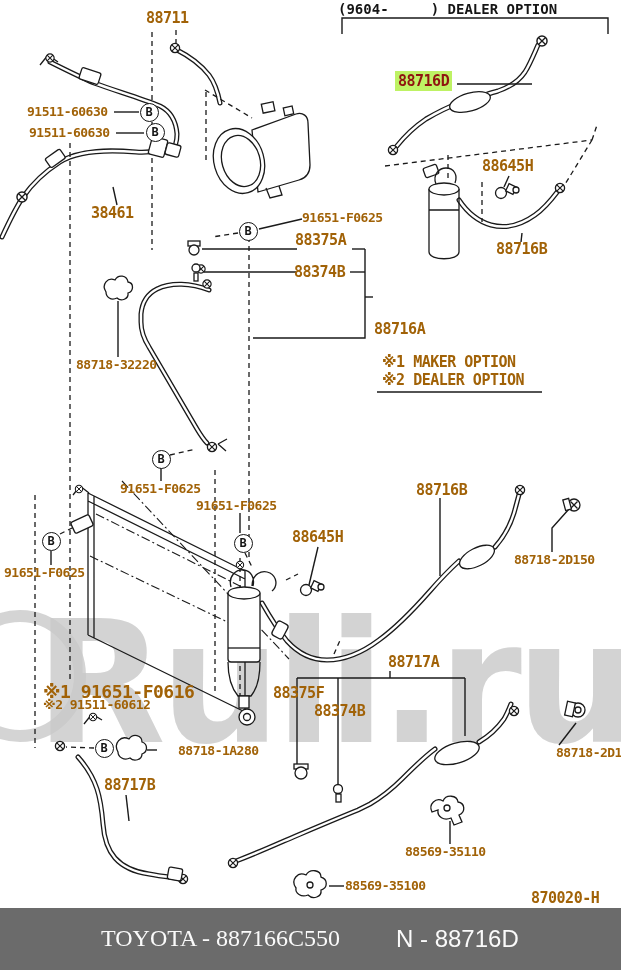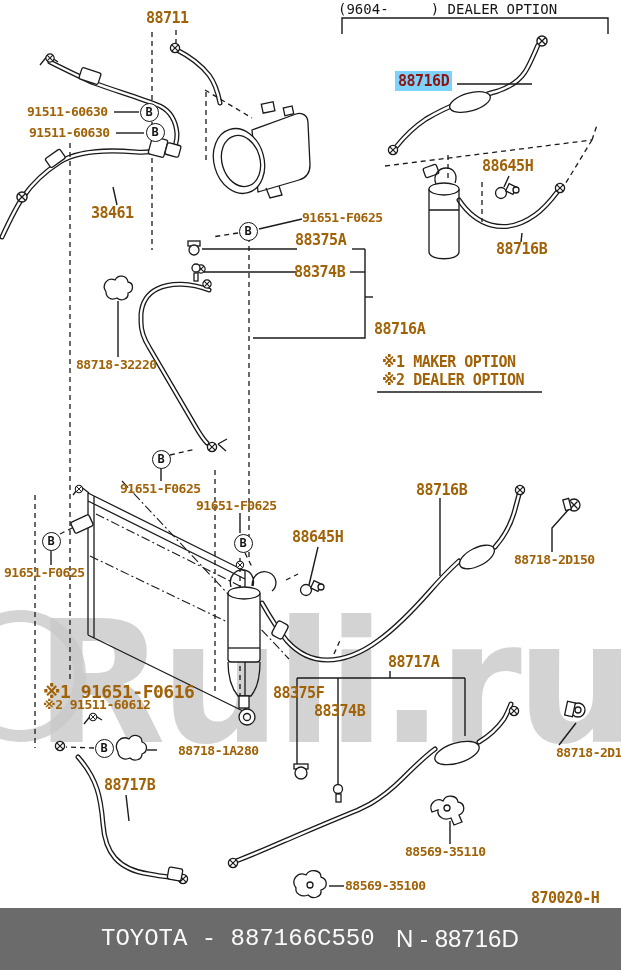--- a/index.html
+++ b/index.html
@@ -10,23 +10,23 @@
            font-weight:bold;font-size:170px;line-height:1;color:#c9c9c9;letter-spacing:-6px;
            opacity:.8;z-index:0;white-space:pre;}
   .wm-circle{position:absolute;left:-46px;top:610px;width:108px;height:108px;border:12px solid #c9c9c9;
              border-radius:50%;opacity:.8;z-index:0;}
   svg.art-layer{position:absolute;left:0;top:0;z-index:1;}
   #labels{position:absolute;left:0;top:0;width:621px;height:908px;z-index:2;}
   .lbl{position:absolute;font-weight:bold;color:#a16207;white-space:pre;line-height:1;letter-spacing:-0.5px;}
   .co{position:absolute;width:19px;height:19px;border:1.7px solid #151515;border-radius:50%;
       background:#fff;display:flex;align-items:center;justify-content:center;
       font-weight:bold;font-size:12px;color:#151515;box-sizing:border-box;line-height:1;}
-  .hdr-note{position:absolute;left:338px;top:2px;font-weight:normal;font-size:14px;color:#151515;
+  .hdr-note{position:absolute;left:338px;top:2px;font-weight:bold;font-size:14px;color:#151515;
             white-space:pre;line-height:1;z-index:2;text-align:right;}
-  .hl{position:absolute;left:395px;top:71px;background:#7dd3fc;color:#8f1410;font-weight:bold;
+  .hl{position:absolute;left:395px;top:71px;background:#bef264;color:#8f1410;font-weight:bold;
       font-size:15px;line-height:1;padding:3px 3px 2px 3px;z-index:2;letter-spacing:-0.5px;}
   .footer{position:absolute;left:0;top:908px;width:621px;height:62px;background:#6b6b6b;z-index:3;}
   .f-left{left:101px;}
   .f-right{left:396px;}
   
   .dash path{stroke:#1a1a1a;stroke-width:1.3;fill:none;stroke-dasharray:5 4;}
   .dd path{stroke:#1a1a1a;stroke-width:1.1;fill:none;stroke-dasharray:9 3 2 3;}
   .ln path{stroke:#1a1a1a;stroke-width:1.4;fill:none;}
   .po{stroke:#1a1a1a;stroke-width:5;fill:none;stroke-linecap:round;}
   .pi{stroke:#ffffff;stroke-width:2.4;fill:none;stroke-linecap:round;}
@@ -305,15 +305,15 @@
       <div class="co" style="left: 41.5px; top: 531.5px;">B</div>
       <div class="co" style="left: 233.5px; top: 533.5px;">B</div>
       <div class="co" style="left: 94.5px; top: 738.5px;">B</div>
     </div>
 
   <div class="hdr-note">(9604-     ) DEALER OPTION</div>
 
   <div class="hl">88716D</div>
 
   <div class="footer"></div>
-  <span class="footer-text f-left" style="position:absolute;top:925px;left:101px;font-family:Liberation Mono, monospace;font-size:24px;color:#fafafa;z-index:4;">TOYOTA - 887166C550</span>
+  <span class="footer-text f-left" style="position:absolute;top:925px;left:101px;font-family:Liberation Serif, serif;font-size:24px;color:#fafafa;z-index:4;">TOYOTA - 887166C550</span>
   <span class="footer-text f-right" style="position:absolute;top:925px;left:396px;font-family:'Liberation Sans',sans-serif;font-size:24px;color:#fafafa;z-index:4;">N - 88716D</span>
 </div>
 
 </body></html>

